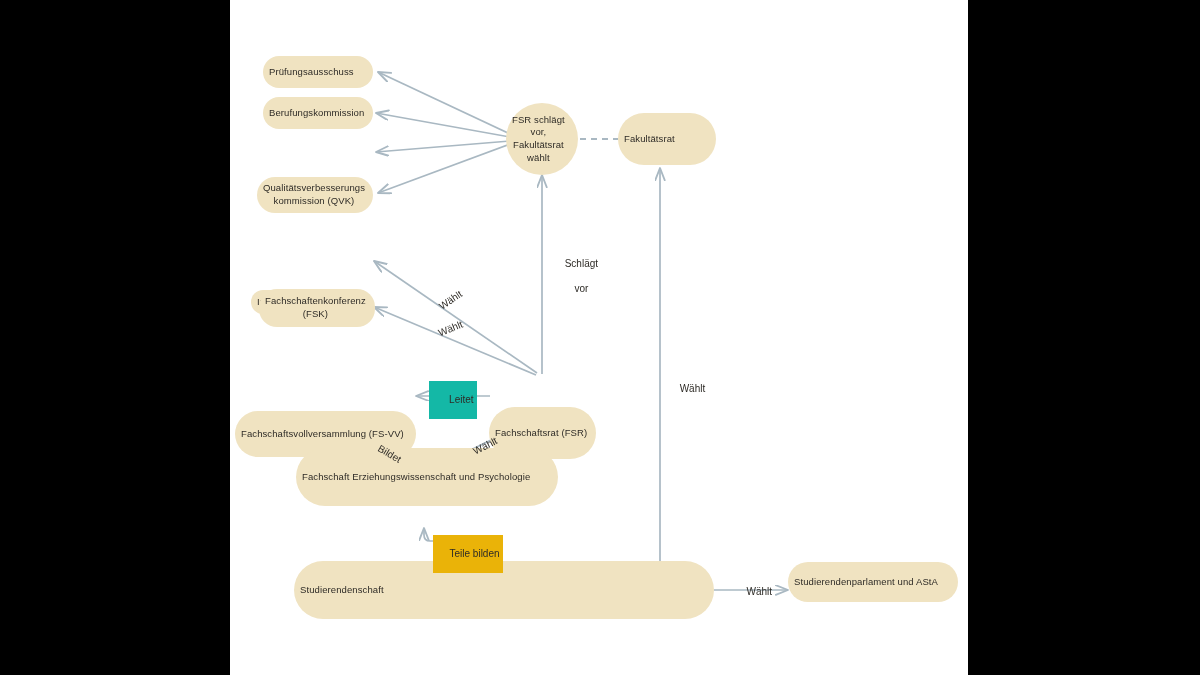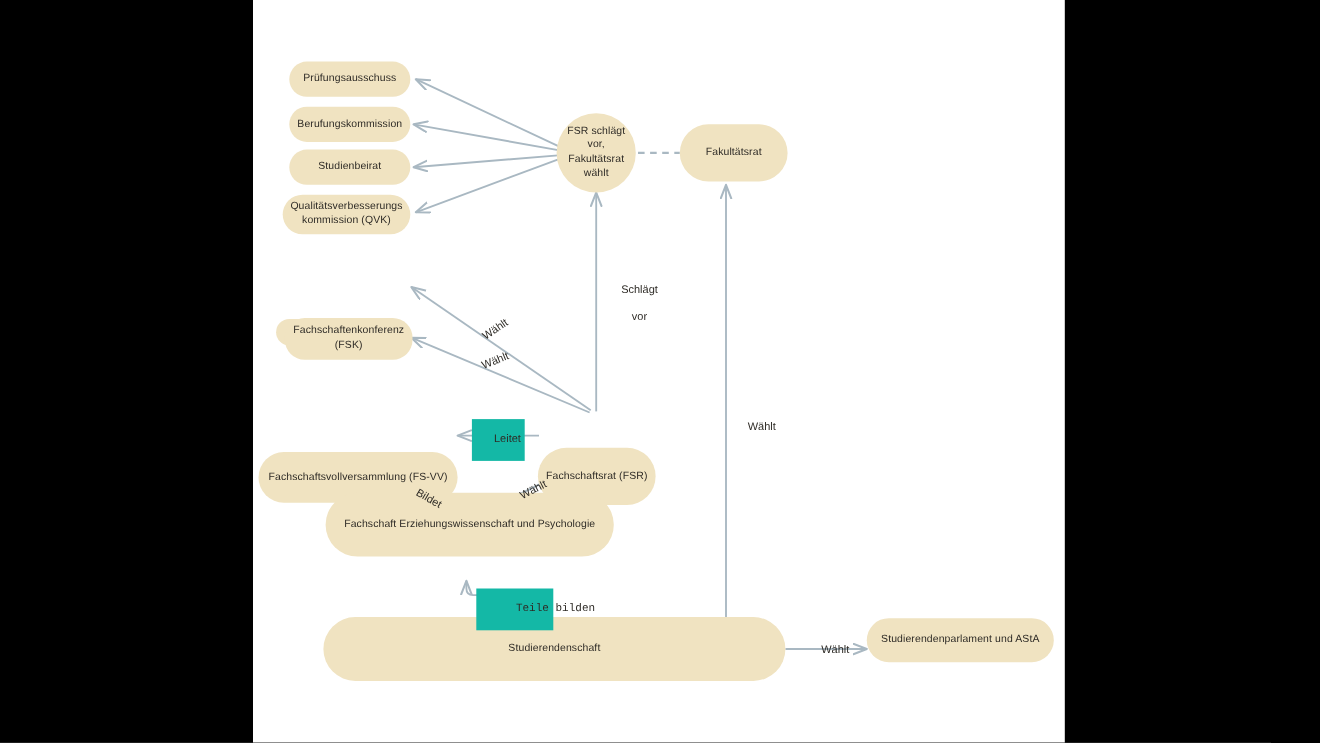--- a/index.html
+++ b/index.html
@@ -37,21 +37,20 @@
     height: 675px;
     pointer-events: none;
   }
   .node {
     position: absolute;
     box-sizing: border-box;
     background: #f0e3c1;
     color: #2e2b26;
     display: flex;
     align-items: center;
-    justify-content: center;
     text-align: center;
     font-size: 9.5px;
     line-height: 1.32;
     padding: 2px 6px;
     border-radius: 18px;
     letter-spacing: 0.1px;
   }
   .node.circle {
     border-radius: 50%;
   }
@@ -106,23 +105,20 @@
     </svg>
 
     <div class="node" style="left:33px; top:56px; width:110px; height:32px;">
       <span>Prüfungsausschuss</span>
     </div>
 
     <div class="node" style="left:33px; top:97px; width:110px; height:32px;">
       <span>Berufungskommission</span>
     </div>
 
-    <div class="node" style="left:33px; top:136px; width:110px; height:32px;">
-      <span>Studienbeirat</span>
-    </div>
 
     <div class="node" style="left:27px; top:177px; width:116px; height:36px;">
       <span>
         <span>Qualitätsverbesserungs</span><br>
         <span>kommission (QVK)</span>
       </span>
     </div>
 
     <div class="node circle" style="left:276px; top:103px; width:72px; height:72px;">
       <span>
@@ -190,21 +186,21 @@
     </div>
 
     <div class="edge-label" style="left:130px; top:431px; width:44px; transform:rotate(30deg);">
       <span>Bildet</span>
     </div>
 
     <div class="edge-label" style="left:226px; top:431px; width:44px; transform:rotate(-27deg);">
       <span>Wählt</span>
     </div>
 
-    <div class="edge-label" style="left:203px; top:535px; width:70px; text-align:left; background:#14b8a6;font-family:Liberation Mono, monospace;">
+    <div class="edge-label" style="left:203px; top:535px; width:70px; text-align:left; background:#eab308;">
       <span>Teile bilden</span>
     </div>
 
     <div class="edge-label" style="left:497px; top:573px; width:48px;">
       <span>Wählt</span>
     </div>
 
   </div>
 </div>
 

